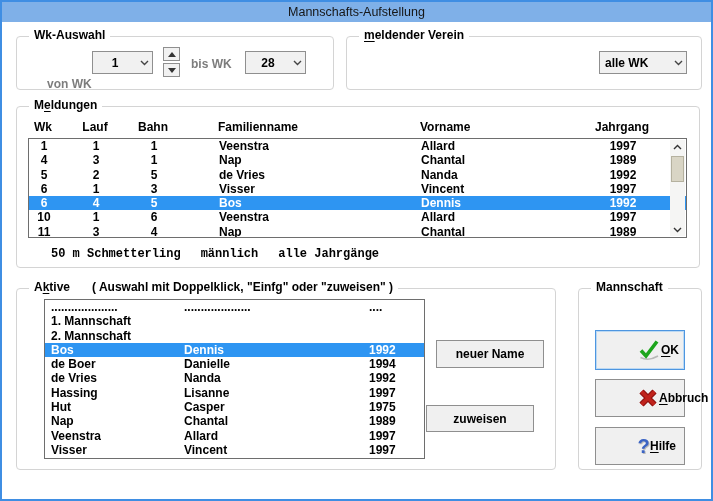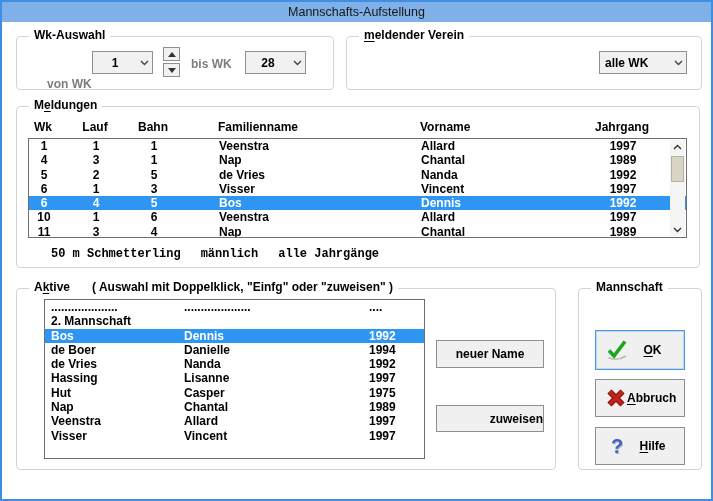--- a/index.html
+++ b/index.html
@@ -60,21 +60,21 @@
   .a-vor  { left:139px; }
   .a-jahr { left:324px; }
   .arow { position:relative; height:14.3px; line-height:14.3px; white-space:nowrap; }
   .arow span { position:absolute; }
 
   .btn {
     position:absolute; background:var(--btn_face,#f0f0f0);
     border:1px solid #8f8f8f; display:flex; align-items:center; justify-content:center;
     font-weight:700; color:#000; cursor:default;margin-top:12px;
   }
-  .btn.icon-btn { justify-content:flex-start; }
+  .btn.icon-btn { justify-content:flex-start;padding-left:32px; }
   .btn.icon-btn .ic { margin-left:9px; width:24px; display:flex; justify-content:center; }
   .btn.icon-btn .blab { flex:1; text-align:center; margin-right:8px; }
   .btn.default { border:1px solid #4e96e0; box-shadow:0 0 0 1px #bcd9f3 inset; }
 
   .sb { position:absolute; top:1px; bottom:1px; right:1px; width:15px; background:#f5f5f4; }
   .sb-btn { position:absolute; left:0; width:100%; height:13px; display:flex; align-items:center; justify-content:center; }
   .sb-up { top:0; } .sb-down { bottom:0; }
   .sb-thumb { position:absolute; left:1px; right:1px; top:16px; height:26px; background:var(--thumb,#d9d5c5); border:1px solid #b5b19f; }
 
   .qmark { font-size:20px; font-weight:700; color:var(--help_blue,#3b64c4); text-shadow:1px 1px 0 #b9b9b9; line-height:20px; }
@@ -223,20 +223,25 @@
   <div class="group" style="left:14px; top:286px; width:540px; height:182px;">
     <span class="legend"><span>A</span><span class="u">k</span><span>tive</span><span style="margin-left:22px;">( Auswahl mit Doppelklick, "Einfg" oder "zuweisen" )</span></span>
 
     <div class="listbox" style="left:27px; top:10px; width:381px; height:160px;">
       <div class="arow">
         <span class="a-fam">....................</span>
           <span class="a-vor">....................</span>
           <span class="a-jahr">....</span>
       </div>
       <div class="arow">
+        <span class="a-fam">1. Mannschaft</span>
+          <span class="a-vor"></span>
+          <span class="a-jahr"></span>
+      </div>
+      <div class="arow">
         <span class="a-fam">2. Mannschaft</span>
           <span class="a-vor"></span>
           <span class="a-jahr"></span>
       </div>
       <div class="arow selected">
         <span class="a-fam">Bos</span>
           <span class="a-vor">Dennis</span>
           <span class="a-jahr">1992</span>
       </div>
       <div class="arow">
@@ -272,21 +277,21 @@
       <div class="arow">
         <span class="a-fam">Visser</span>
           <span class="a-vor">Vincent</span>
           <span class="a-jahr">1997</span>
       </div>
     </div>
 
     <div class="btn" style="left:419px; top:39px; width:108px; height:28px;">
       <span>neuer Name</span>
     </div>
-    <div class="btn" style="left:419px; top:104px; width:108px; height:27px;justify-content:flex-end;">
+    <div class="btn" style="left:409px; top:104px; width:108px; height:27px;">
       <span>zuweisen</span>
     </div>
   </div>
 
   <div class="group" style="left:576px; top:286px; width:124px; height:182px;">
     <span class="legend"><span>Mannschaft</span></span>
 
     <div class="btn icon-btn default" style="left:16px; top:29px; width:90px; height:40px;">
       <span class="ic">
         <svg width="24" height="24" viewBox="0 0 24 24">

